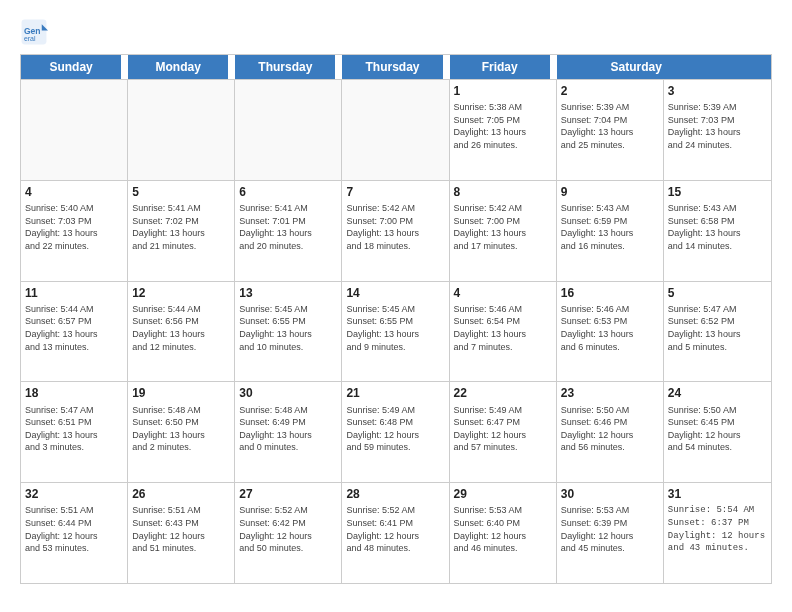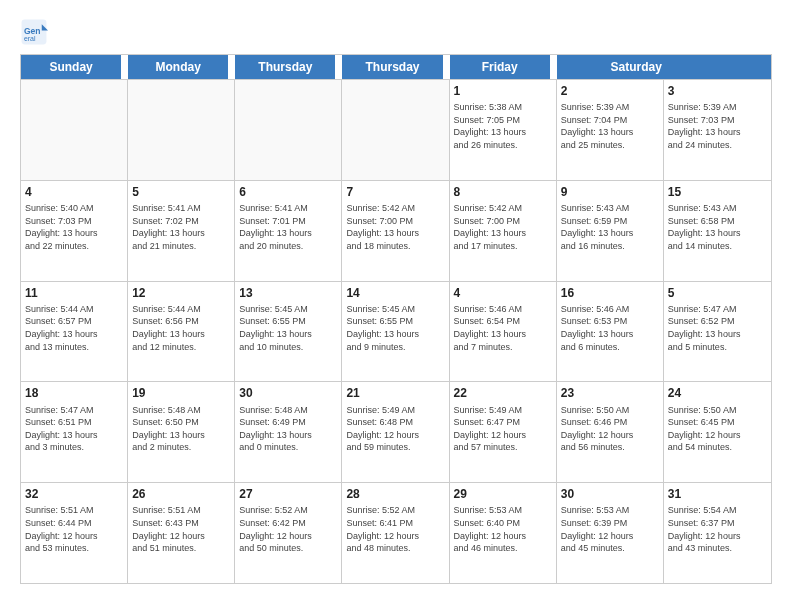--- a/index.html
+++ b/index.html
@@ -362,21 +362,21 @@
           </div>
           <div class="cal-cell">
             <span class="day-number">30</span>
             <div class="day-info" style="white-space: pre-line;">Sunrise: 5:53 AM
 Sunset: 6:39 PM
 Daylight: 12 hours
 and 45 minutes.</div>
           </div>
           <div class="cal-cell">
             <span class="day-number">31</span>
-            <div class="day-info" style="white-space: pre-line;">Sunrise: 5:54 AM
+            <div class="day-info" style="white-space: pre-line; font-family: Liberation Mono, monospace;">Sunrise: 5:54 AM
 Sunset: 6:37 PM
 Daylight: 12 hours
 and 43 minutes.</div>
           </div>
         </div>
       </div>
   </div>
 </div>
 
 </body></html>

